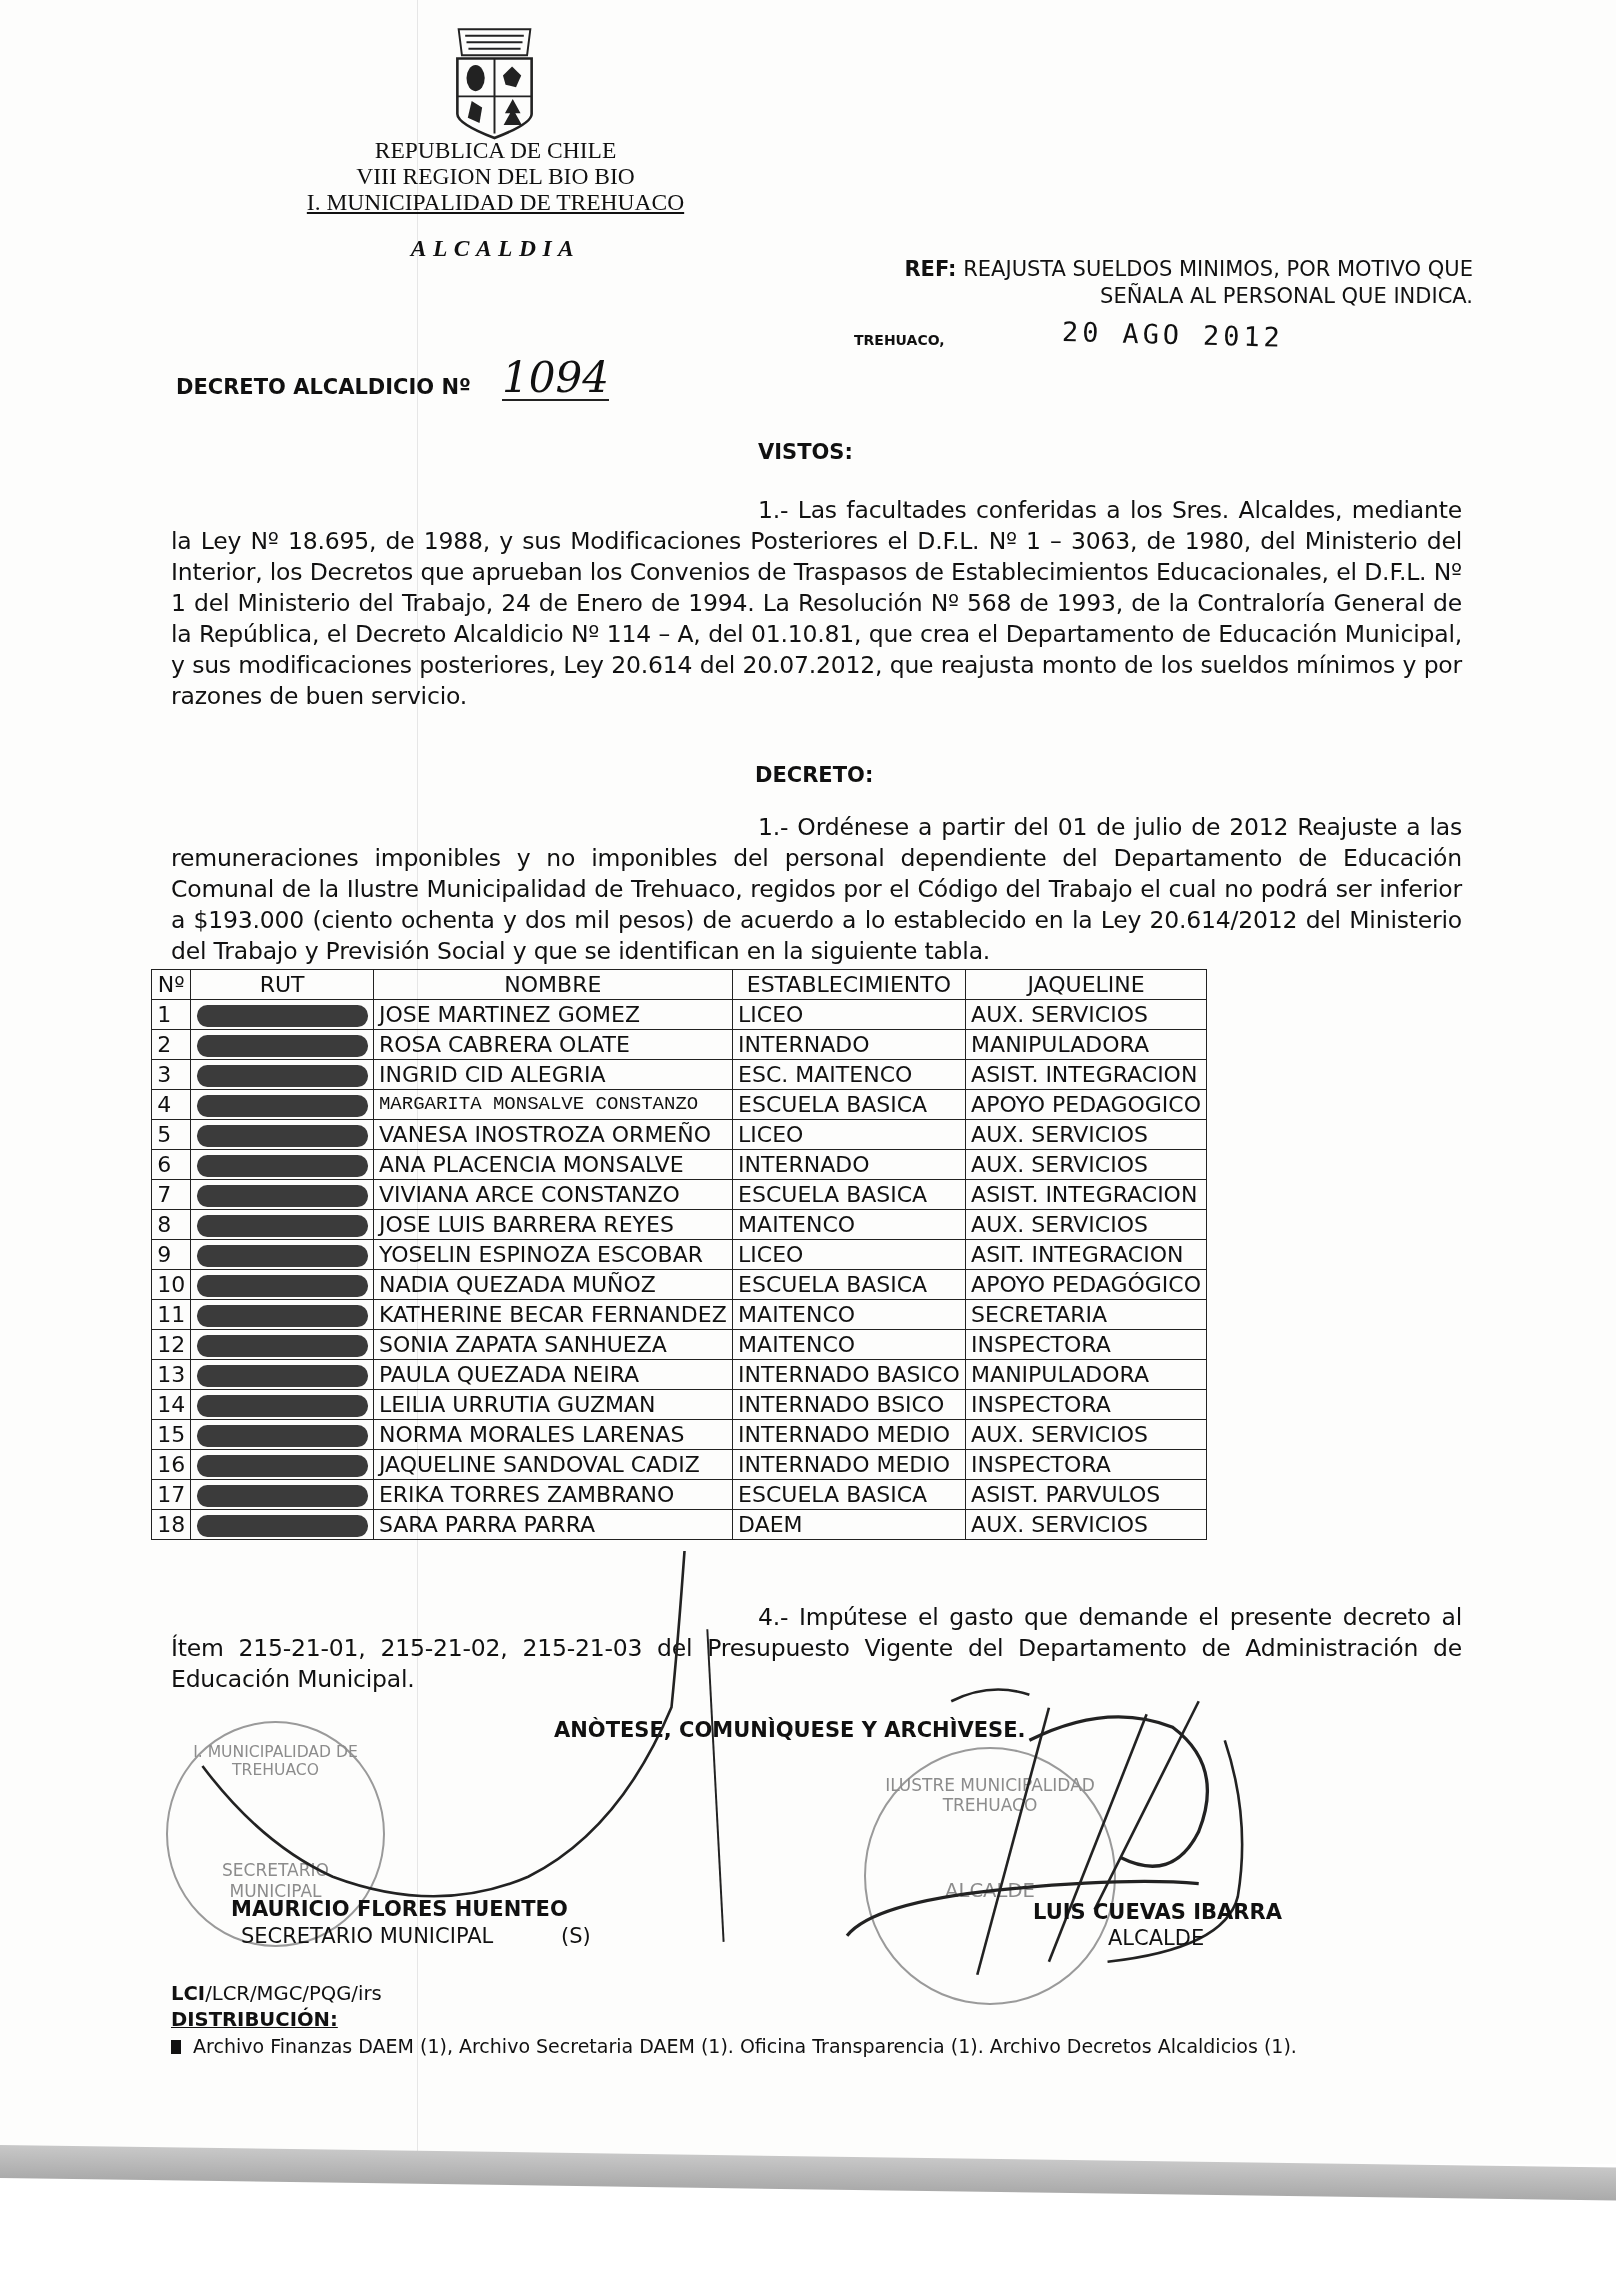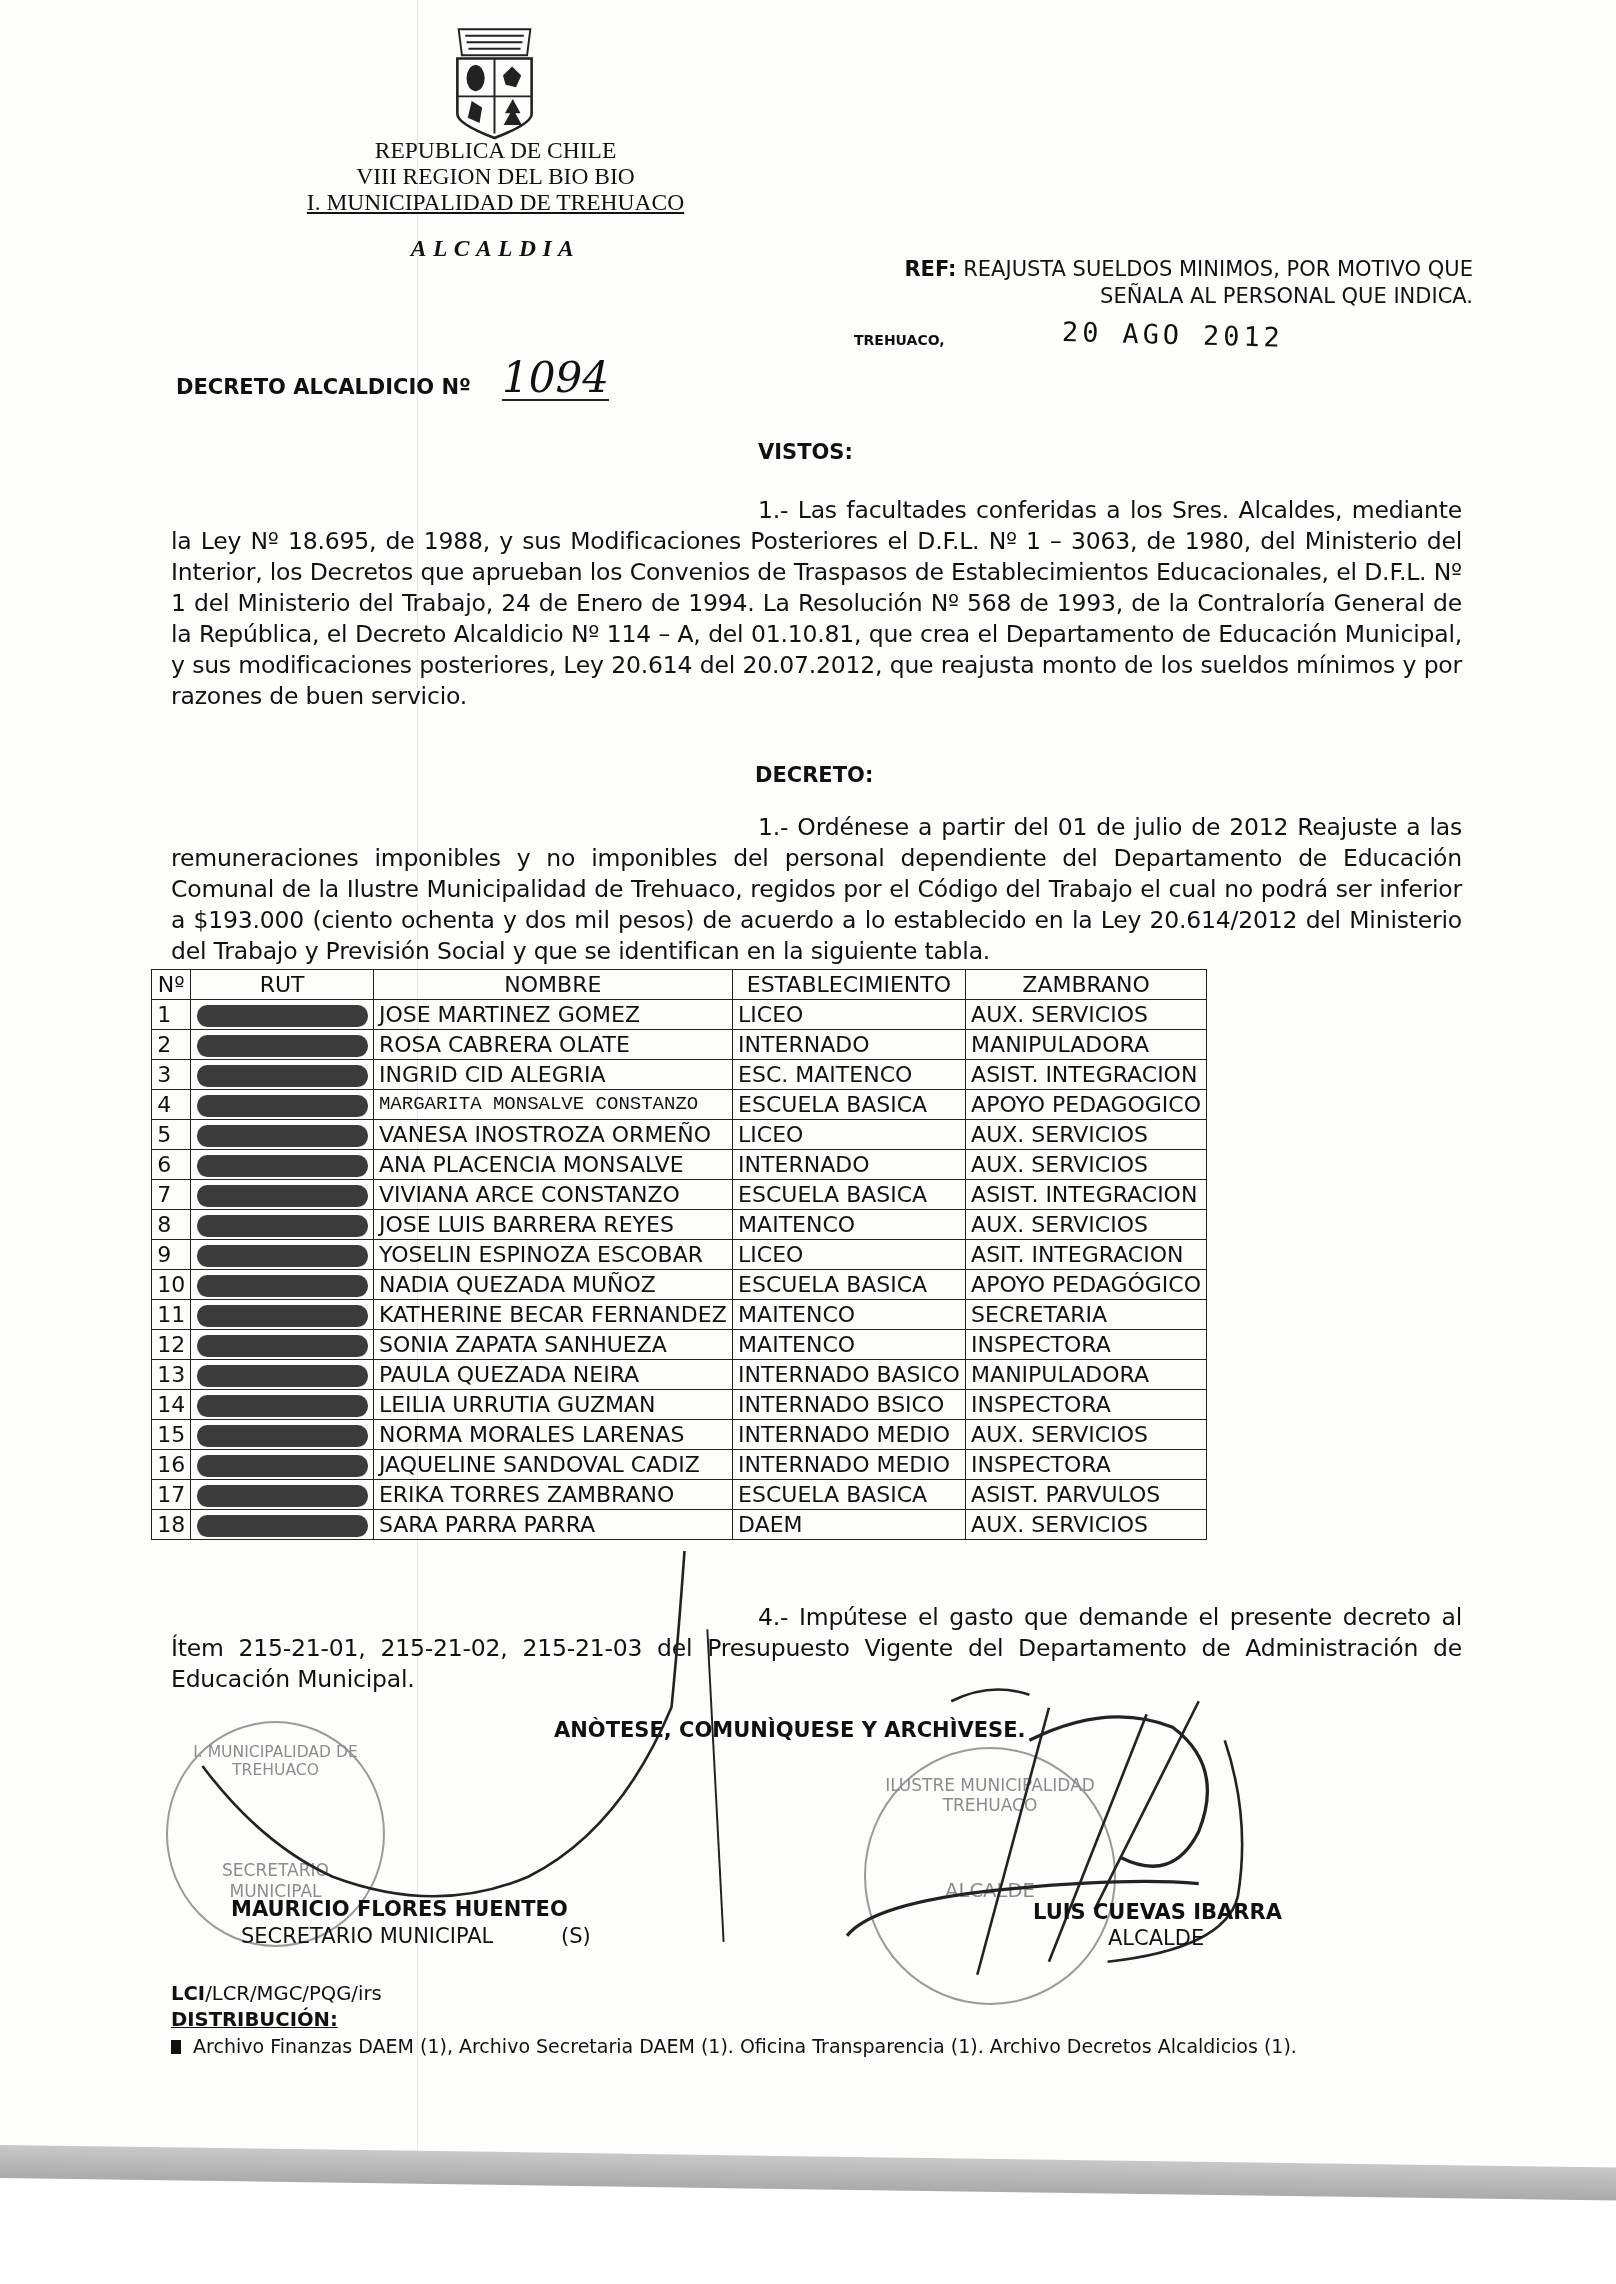--- a/index.html
+++ b/index.html
@@ -132,21 +132,21 @@
     <span>las remuneraciones imponibles y no imponibles del personal dependiente del Departamento de Educación Comunal de la Ilustre Municipalidad de Trehuaco, regidos por el Código del Trabajo el cual no podrá ser inferior a $193.000 (ciento ochenta y dos mil pesos) de acuerdo a lo establecido en la Ley 20.614/2012 del Ministerio del Trabajo y Previsión Social y  que se identifican en la siguiente tabla.</span>
   </div>
 
   <table class="tbl">
     <thead>
       <tr>
         <th class="c-no">Nº</th>
         <th class="c-rut">RUT</th>
         <th class="c-nom">NOMBRE</th>
         <th class="c-est">ESTABLECIMIENTO</th>
-        <th class="c-fun">ZAMBRANO</th>
+        <th class="c-fun">JAQUELINE</th>
       </tr>
     </thead>
     <tbody id="tbody">
         <tr>
           <td class="c-no">1</td>
           <td class="c-rut"><span class="redact" title="[REDACTED]"></span></td>
           <td class="c-nom">JOSE MARTINEZ GOMEZ</td>
           <td class="c-est">LICEO</td>
           <td class="c-fun">AUX. SERVICIOS</td>
         </tr>

